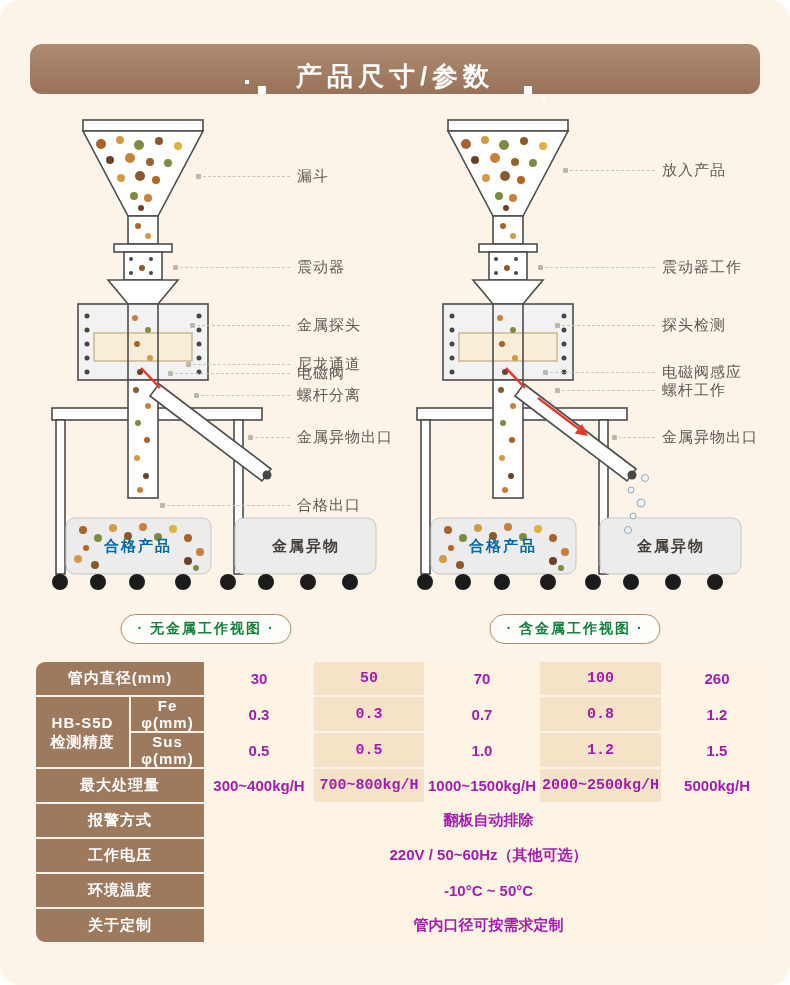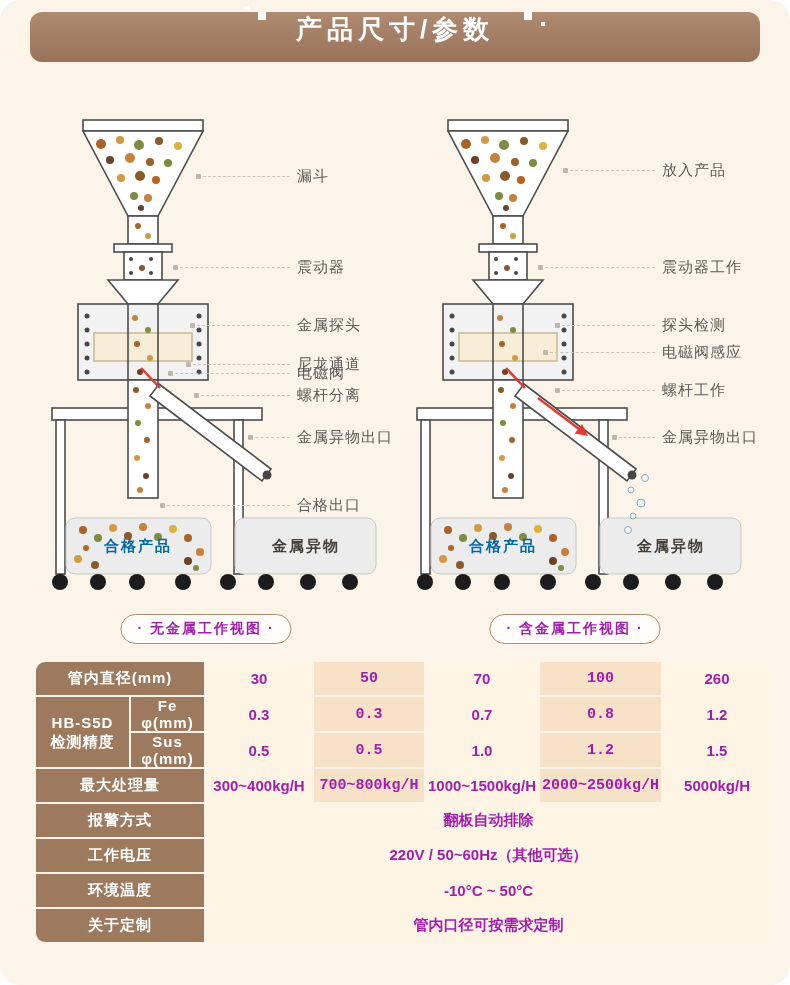--- a/index.html
+++ b/index.html
@@ -1,21 +1,21 @@
 <!DOCTYPE html>
 <html><head>
 <meta charset="utf-8">
 <style>
   html,body{margin:0;padding:0;background:#ffffff;font-family:"Liberation Sans","DejaVu Sans",sans-serif;}
   .page{position:relative;width:790px;height:985px;margin:0 auto;background:#fcf4e8;border-radius:20px;overflow:hidden;}
 
   
-  .header{position:absolute;left:30px;top:12px;width:730px;height:50px;
+  .header{position:absolute;left:30px;top:44px;width:730px;height:50px;
     background:linear-gradient(180deg,#ae8b71,#997259);border-radius:12px;
-    display:flex;align-items:flex-start;justify-content:center;gap:30px;}
+    display:flex;align-items:flex-end;justify-content:center;gap:30px;}
   .header h1{margin:0;font-size:26px;font-weight:bold;color:#ffffff;letter-spacing:5px;}
   .deco{display:flex;align-items:center;gap:9px;}
   .sq{display:inline-block;background:#ffffff;}
   .sq.b{width:8px;height:8px;}
   .sq.s{width:4px;height:4px;transform:translateY(-8px);}
   .deco.r .sq.s{transform:translateY(8px);}
 
   
   .machine{position:absolute;}
   .overlay{position:absolute;pointer-events:none;}
@@ -23,21 +23,21 @@
   .callout{position:absolute;display:flex;align-items:center;height:17px;}
   .cline{display:inline-block;border-top:1px dashed #c9c4ba;position:relative;margin-right:7px;}
   .cline::before{content:"";position:absolute;left:-2px;top:-3px;width:5px;height:5px;background:#bdb7ac;border-radius:1px;}
   .ctext{font-size:15px;color:#5d5a55;letter-spacing:1px;white-space:nowrap;}
 
   .boxlabel{position:absolute;transform:translate(-50%,-50%);font-size:15px;font-weight:bold;letter-spacing:2px;white-space:nowrap;}
   .boxlabel.pass{color:#0369a1;}
   .boxlabel.metal{color:#45413a;}
 
   .pill{position:absolute;transform:translateX(-50%);background:#fffefa;border:1px solid #b48b6b;
-    border-radius:16px;padding:5px 16px;font-size:14px;font-weight:bold;color:#a21caf;letter-spacing:2px;white-space:nowrap;}
+    border-radius:16px;padding:5px 16px;font-size:14px;font-weight:bold;color:#15803d;letter-spacing:2px;white-space:nowrap;}
 
   
   .spec{position:absolute;left:34px;top:660px;border-collapse:separate;border-spacing:2px;table-layout:fixed;}
   .spec td{height:33px;text-align:center;vertical-align:middle;font-size:15px;font-weight:bold;color:#a21caf;padding:0 2px;}
   .hcell{background:#9d7a5e;color:#ffffff !important;font-size:15px;letter-spacing:1px;}
   .hcell *{color:#ffffff;}
   .light{background:#fdf4e4;}
   .dark{background:#f6e2c6;font-family:Liberation Mono, monospace;}
   .small{font-size:13px;}
   .rtl{border-top-left-radius:9px;} .rtr{border-top-right-radius:9px;}
@@ -224,21 +224,21 @@
       <span class="ctext">放入产品</span>
     </div>
   <div class="callout" style="left:540px;top:259px">
       <span class="cline" style="width:115px"></span>
       <span class="ctext">震动器工作</span>
     </div>
   <div class="callout" style="left:557px;top:317px">
       <span class="cline" style="width:98px"></span>
       <span class="ctext">探头检测</span>
     </div>
-  <div class="callout" style="left:545px;top:344px">
+  <div class="callout" style="left:545px;top:364px">
       <span class="cline" style="width:110px"></span>
       <span class="ctext">电磁阀感应</span>
     </div>
   <div class="callout" style="left:557px;top:382px">
       <span class="cline" style="width:98px"></span>
       <span class="ctext">螺杆工作</span>
     </div>
   <div class="callout" style="left:614px;top:429px">
       <span class="cline" style="width:41px"></span>
       <span class="ctext">金属异物出口</span>

